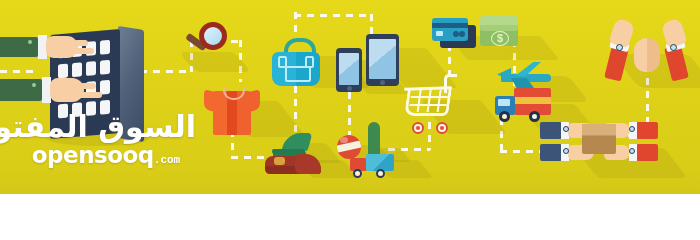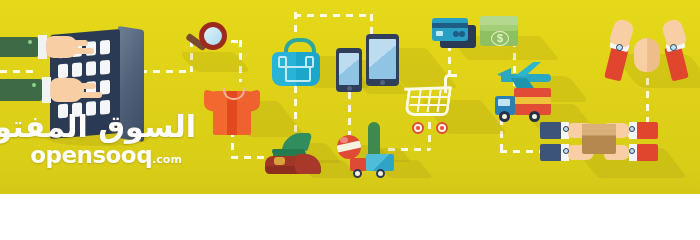--- a/index.html
+++ b/index.html
@@ -72,20 +72,21 @@
     line-height: 1;
     margin-top: 2px;
     letter-spacing: -0.5px;
     text-shadow: 0 1px 2px rgba(110,95,10,0.3);
     white-space: nowrap;
   }
   #logo-en .tld {
     font-size: 11px;
     vertical-align: baseline;
     letter-spacing: 0;
+    font-family: Liberation Mono, monospace;
   }
 
   
   #keypad-group { left: 40px; top: 28px; width: 110px; height: 110px; z-index: 20; }
   .kp-body {
     position: absolute;
     left: 10px; top: 4px;
     width: 70px; height: 104px;
     background: #2b3a54;
     border-radius: 3px;

